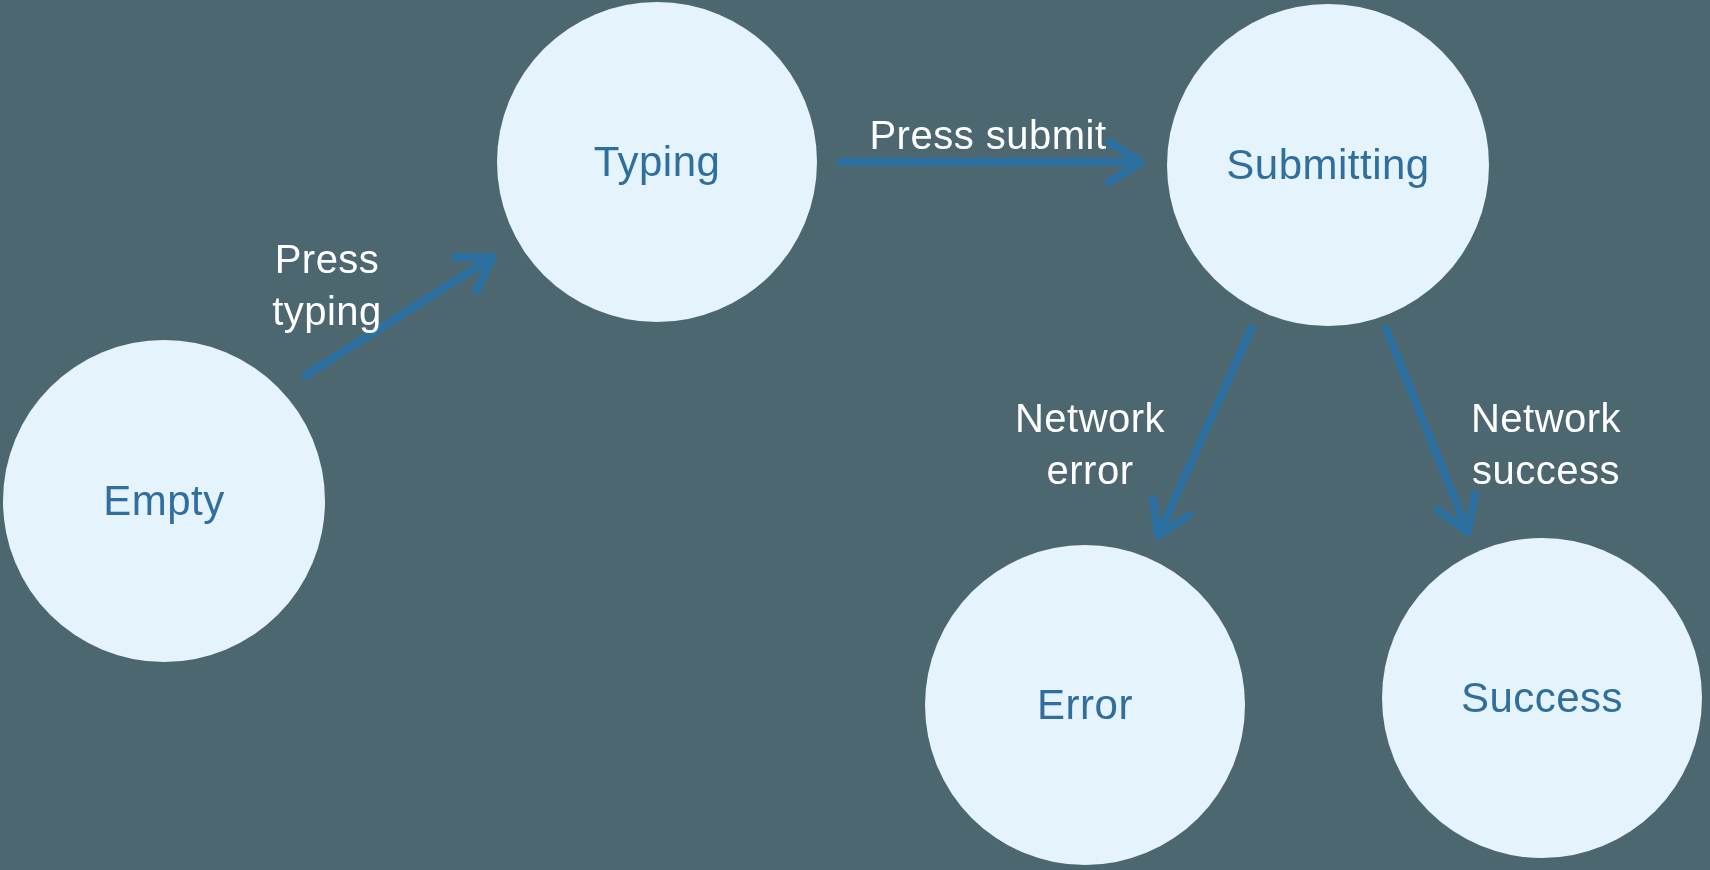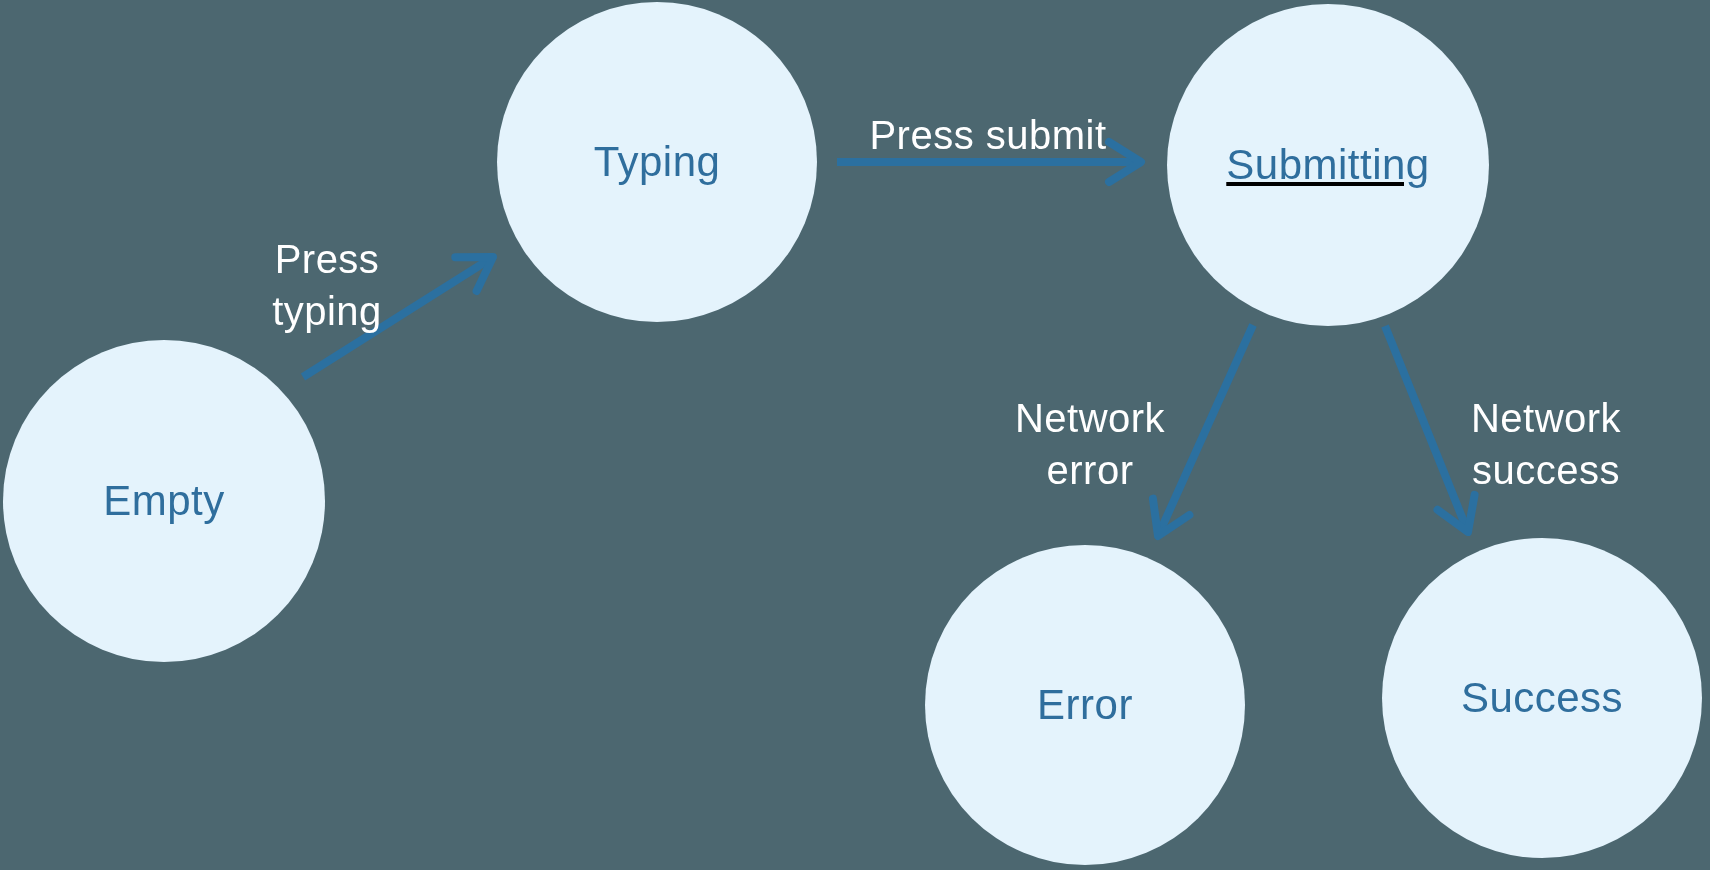--- a/index.html
+++ b/index.html
@@ -26,21 +26,21 @@
   .state-label {
     color: #2f6e9d;
     font-size: 42px;
     font-weight: 500;
     letter-spacing: 0.5px;
     white-space: nowrap;
   }
   
   .node-empty      { left: 3px;    top: 340px; width: 322px; height: 322px; }
   .node-typing     { left: 497px;  top: 2px;   width: 320px; height: 320px; }
-  .node-submitting { left: 1167px; top: 4px;   width: 322px; height: 322px; text-decoration: underline; }
+  .node-submitting { left: 1167px; top: 4px;   width: 322px; height: 322px; }
   .node-error      { left: 925px;  top: 545px; width: 320px; height: 320px; }
   .node-success    { left: 1382px; top: 538px; width: 320px; height: 320px; }
 
   .edges-layer {
     position: absolute;
     left: 0; top: 0;
     width: 1710px;
     height: 870px;
     pointer-events: none;
   }

